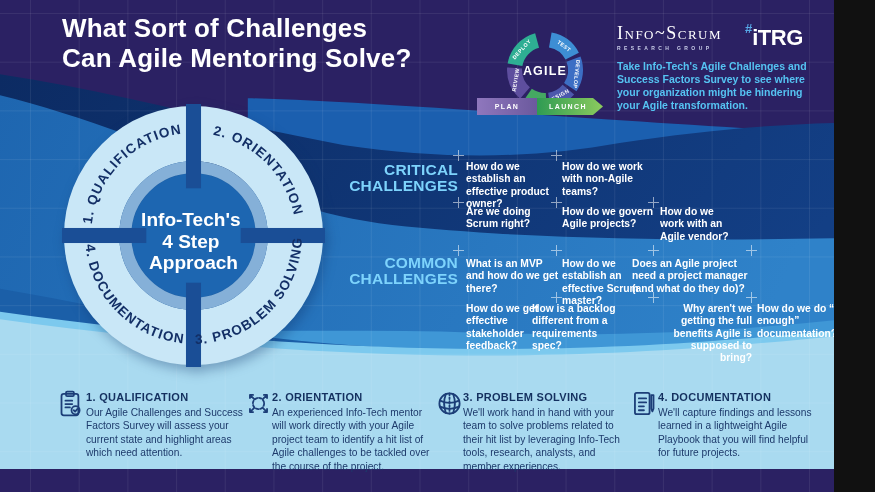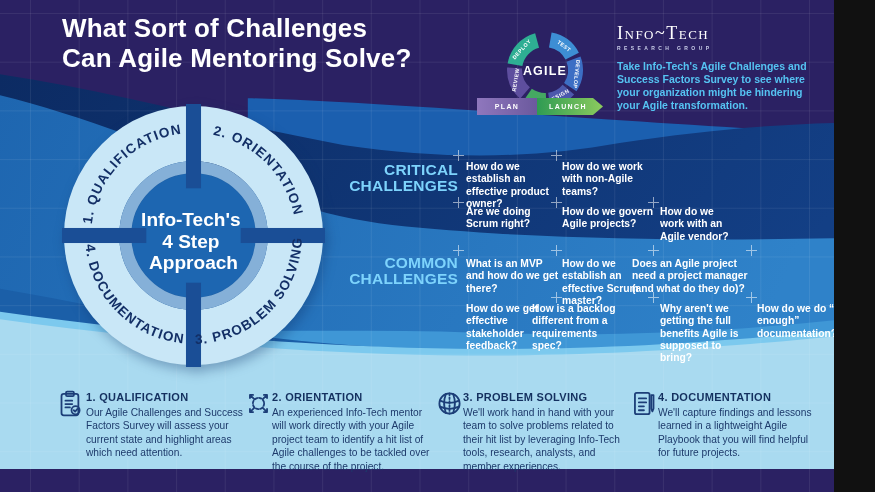--- a/index.html
+++ b/index.html
@@ -107,22 +107,25 @@
     <text class="cycle-label" text-anchor="middle" transform="translate(42.5,52) rotate(-81)">REVIEW</text>
     <text class="cycle-label" text-anchor="middle" transform="translate(48,22.5) rotate(-47.5)">DEPLOY</text>
     <text class="cycle-center" x="70" y="47" text-anchor="middle">AGILE</text>
     <polygon points="2,70 66,70 74,78.5 66,87 2,87" fill="url(#planGrad)"></polygon>
     <polygon points="62,70 118,70 128,78.5 118,87 62,87" fill="url(#launchGrad)"></polygon>
     <text class="banner-label" x="32" y="81" text-anchor="middle">PLAN</text>
     <text class="banner-label" x="93" y="81" text-anchor="middle">LAUNCH</text>
   </svg>
 
   <div id="infotech-logo" class="content">
-    <div class="name">Info~Tech</div>
+    <div class="name">Info~Scrum</div>
     <div class="sub">RESEARCH GROUP</div>
+  </div>
+  <div id="itrg-logo" class="content">
+    <span class="hash">#</span><span class="txt">iTRG</span>
   </div>
 
   <div id="survey-cta" class="content">Take Info-Tech's Agile Challenges and Success Factors Survey to see where your organization might be hindering your Agile transformation.</div>
 
   <svg class="content" style="left:62px;top:104px;filter:drop-shadow(3px 5px 6px rgba(12,45,100,.35));" width="263" height="263" viewBox="0 0 262 262">
     <circle cx="131" cy="131" r="62" fill="#1D66B1"></circle>
     <circle cx="131" cy="131" r="101.5" fill="none" stroke="#C9E7F7" stroke-width="55"></circle>
     <circle cx="131" cy="131" r="68" fill="none" stroke="#85B0D8" stroke-width="12"></circle>
     <g fill="#1A4E96">
       <rect x="123.5" y="-6" width="15" height="90"></rect>
@@ -158,21 +161,21 @@
   <div class="content q" style="left:562px;top:161px;width:88px;">How do we work with non-Agile teams?</div>
   <div class="content q" style="left:562px;top:206px;width:94px;">How do we govern Agile projects?</div>
   <div class="content q" style="left:466px;top:206px;width:82px;">Are we doing Scrum right?</div>
   <div class="content q" style="left:466px;top:258px;width:94px;">What is an MVP and how do we get there?</div>
 
   <div class="content q" style="left:660px;top:206px;width:80px;">How do we work with an Agile vendor?</div>
   <div class="content q" style="left:562px;top:258px;width:96px;">How do we establish an effective Scrum master?</div>
   <div class="content q" style="left:632px;top:258px;width:118px;">Does an Agile project need a project manager (and what do they do)?</div>
   <div class="content q" style="left:466px;top:303px;width:98px;">How do we get effective stakeholder feedback?</div>
   <div class="content q" style="left:532px;top:303px;width:96px;">How is a backlog different from a requirements spec?</div>
-  <div class="content q" style="left:660px;top:303px;width:92px;">Why aren't we getting the full benefits Agile is supposed to bring?</div>
+  <div class="content q" style="left:660px;top:303px;width:92px;text-align:right;">Why aren't we getting the full benefits Agile is supposed to bring?</div>
   <div class="content q" style="left:757px;top:303px;width:104px;">How do we do “just enough” documentation?</div>
 
   <div class="step-icon" style="left:57px;top:390px;">
     <svg width="27" height="27" viewBox="0 0 24 24">
       <rect x="4" y="3.5" width="15" height="19" rx="2"></rect>
       <rect x="8" y="1.5" width="7" height="4" rx="1"></rect>
       <path d="M7.5,9.5 h6 M7.5,12.5 h6 M7.5,15.5 h4"></path>
       <circle cx="16.5" cy="18" r="3.6"></circle>
       <path d="M14.9,18 l1.2,1.2 2.1,-2.4"></path>
     </svg>

